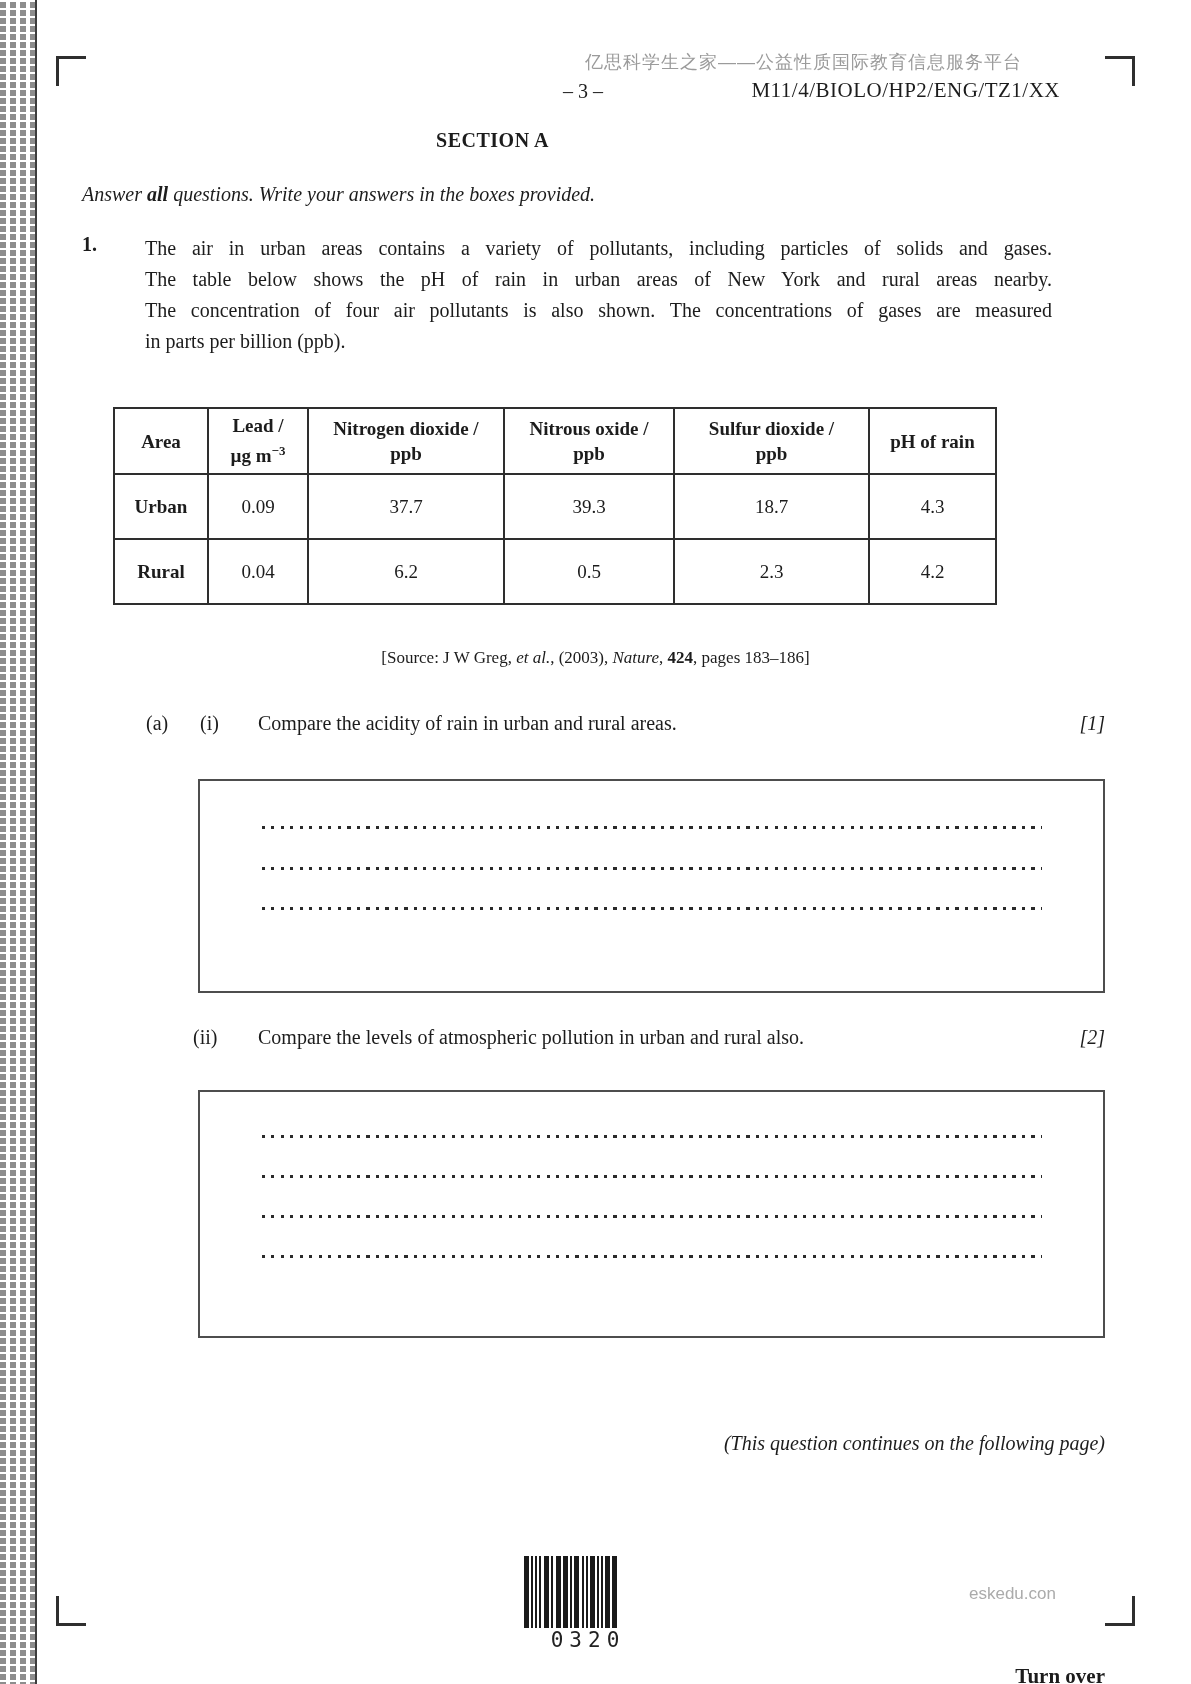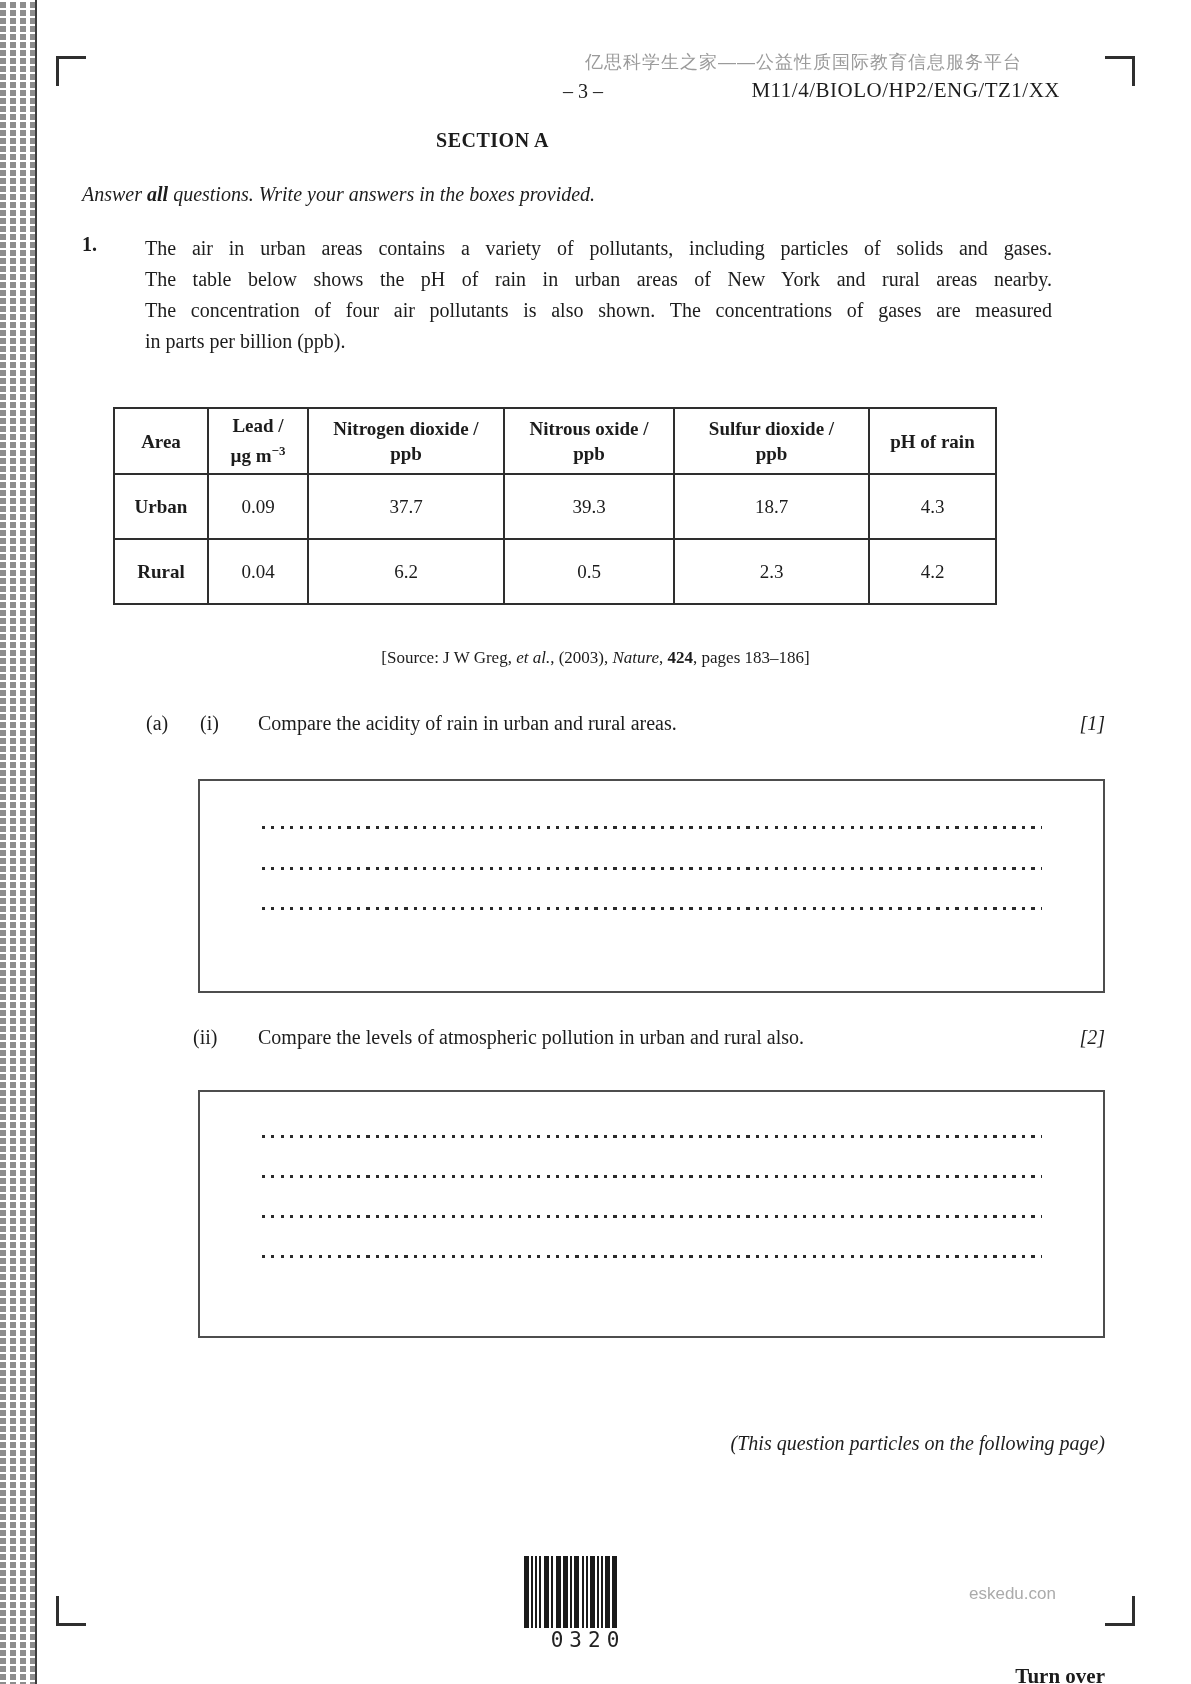--- a/index.html
+++ b/index.html
@@ -191,21 +191,21 @@
   <div class="qa-text-ii">Compare the levels of atmospheric pollution in urban and rural also.</div>
   <div class="marks-2">[2]</div>
 
   <div class="answer-box box-2">
     <div class="dotline" style="top:43px"></div>
     <div class="dotline" style="top:83px"></div>
     <div class="dotline" style="top:123px"></div>
     <div class="dotline" style="top:163px"></div>
   </div>
 
-  <div class="continues-note">(This question particles on the following page)</div>
+  <div class="continues-note">(This question continues on the following page)</div>
 
   <div class="barcode" id="barcode">
       <div class="bar" style="width: 5px; background: rgb(26, 26, 26);"></div>
       <div class="bar" style="width: 2px; background: rgb(255, 255, 255);"></div>
       <div class="bar" style="width: 2px; background: rgb(26, 26, 26);"></div>
       <div class="bar" style="width: 2px; background: rgb(255, 255, 255);"></div>
       <div class="bar" style="width: 2px; background: rgb(26, 26, 26);"></div>
       <div class="bar" style="width: 2px; background: rgb(255, 255, 255);"></div>
       <div class="bar" style="width: 2px; background: rgb(26, 26, 26);"></div>
       <div class="bar" style="width: 3px; background: rgb(255, 255, 255);"></div>

